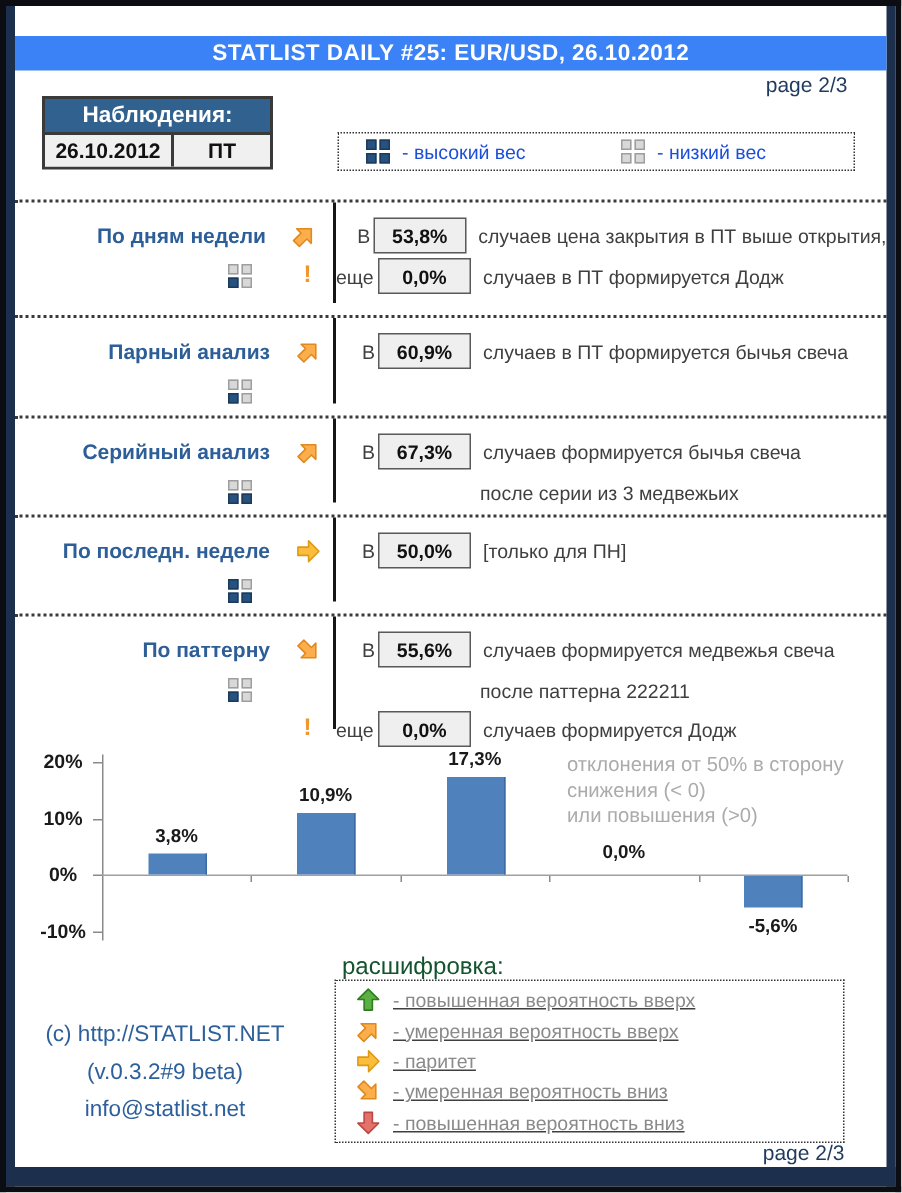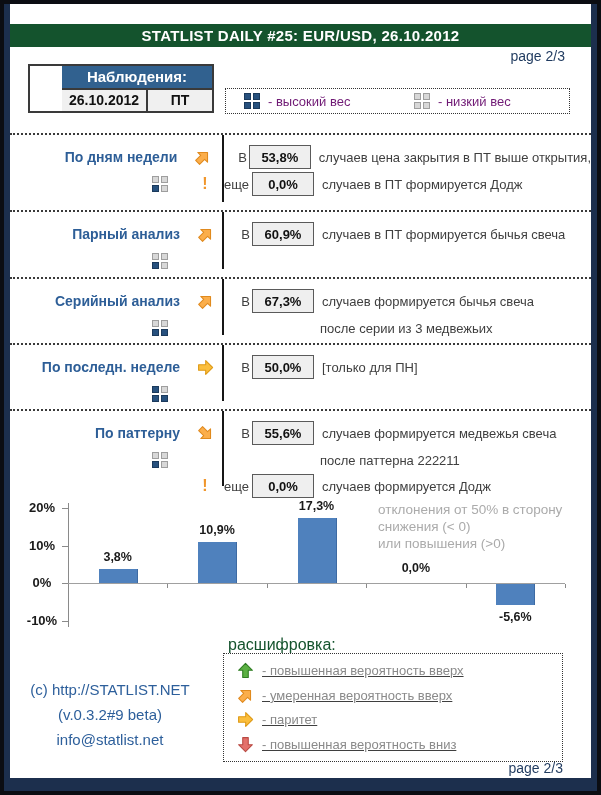--- a/index.html
+++ b/index.html
@@ -9,39 +9,39 @@
   .fr{position:absolute;background:#0b0d12;}
   .fr.top{left:0;top:0;width:601px;height:4px;}
   .fr.bottom{left:0;top:791px;width:601px;height:4px;}
   .fr.left{left:0;top:0;width:4px;height:795px;}
   .fr.right{left:597px;top:0;width:4px;height:795px;}
   .band{position:absolute;background:#1c2f4d;}
   .band.l{left:4px;top:4px;width:6px;height:787px;}
   .band.r{left:591px;top:4px;width:6px;height:787px;}
   .band.b{left:4px;top:778px;width:593px;height:13px;}
 
-  .titlebar{position:absolute;left:10px;top:24px;width:581px;height:23px;background:#14532d;
+  .titlebar{position:absolute;left:10px;top:24px;width:581px;height:23px;background:#3b82f6;
             color:#fff;font-weight:bold;font-size:15px;text-align:center;line-height:23px;letter-spacing:.3px;}
   .page-label{position:absolute;font-size:14px;color:#1F3A5F;}
   .page-label.top{top:48px;right:36px;}
   .page-label.bottom{top:760px;right:38px;}
 
   
-  .obs{position:absolute;left:28px;top:64px;width:150px;border:2px solid #3a3a3a;padding-left:32px;}
+  .obs{position:absolute;left:28px;top:64px;width:150px;border:2px solid #3a3a3a;}
   .obs-header{height:22px;background:#31618F;color:#fff;font-weight:bold;font-size:15px;
               text-align:center;line-height:22px;}
   .obs-row{display:flex;height:21px;background:#F0F0F0;border-top:2px solid #3a3a3a;}
   .obs-cell{font-weight:bold;font-size:14px;color:#111;text-align:center;line-height:21px;}
   .obs-cell.date{width:84px;border-right:2px solid #3a3a3a;}
   .obs-cell.day{flex:1;}
 
   
   .wlegend{position:absolute;left:225px;top:88px;width:343px;height:24px;border:1.5px dotted #333;}
   .wlegend .witem{position:absolute;top:0;height:24px;display:flex;align-items:center;gap:8px;
-                  color:#701a75;font-size:13px;}
+                  color:#1d4ed8;font-size:13px;}
   .wlegend .witem.high{left:18px;}
   .wlegend .witem.low{left:188px;}
 
   
   .wicon{display:grid;grid-template-columns:7px 7px;grid-template-rows:7px 7px;gap:2px;}
   .wicon .sq{width:7px;height:7px;background:#D8D8D8;border:1px solid #9e9e9e;box-sizing:border-box;}
   .wicon .sq.on{background:#27517E;border-color:#1b3a5c;}
 
   
   .section{position:absolute;left:10px;width:581px;border-top:2px dotted #3a3a3a;box-sizing:border-box;}
@@ -363,20 +363,28 @@
         <span class="dicon">
           <svg width="17" height="17" viewBox="0 0 16 16">
             <path d="M8 1.3 L14.5 7.8 L10.6 7.8 L10.6 14.5 L5.4 14.5 L5.4 7.8 L1.5 7.8 Z" fill="#FBBE3C" stroke="#DE9A17" stroke-width="1" stroke-linejoin="round" transform="rotate(90 8 8)"></path>
           </svg>
         </span>
         <span class="dtext">- паритет</span>
       </div>
       <div class="ditem">
         <span class="dicon">
           <svg width="17" height="17" viewBox="0 0 16 16">
+            <path d="M8 1.3 L14.5 7.8 L10.6 7.8 L10.6 14.5 L5.4 14.5 L5.4 7.8 L1.5 7.8 Z" fill="#FBAE4B" stroke="#E08A1E" stroke-width="1" stroke-linejoin="round" transform="rotate(135 8 8)"></path>
+          </svg>
+        </span>
+        <span class="dtext">- умеренная вероятность вниз</span>
+      </div>
+      <div class="ditem">
+        <span class="dicon">
+          <svg width="17" height="17" viewBox="0 0 16 16">
             <path d="M8 1.3 L14.5 7.8 L10.6 7.8 L10.6 14.5 L5.4 14.5 L5.4 7.8 L1.5 7.8 Z" fill="#E4716B" stroke="#B94A43" stroke-width="1" stroke-linejoin="round" transform="rotate(180 8 8)"></path>
           </svg>
         </span>
         <span class="dtext">- повышенная вероятность вниз</span>
       </div>
     </div>
 
   <div class="footer">
     <div class="fline"><a href="#">(c) http://STATLIST.NET</a></div>
     <div class="fline">(v.0.3.2#9 beta)</div>

